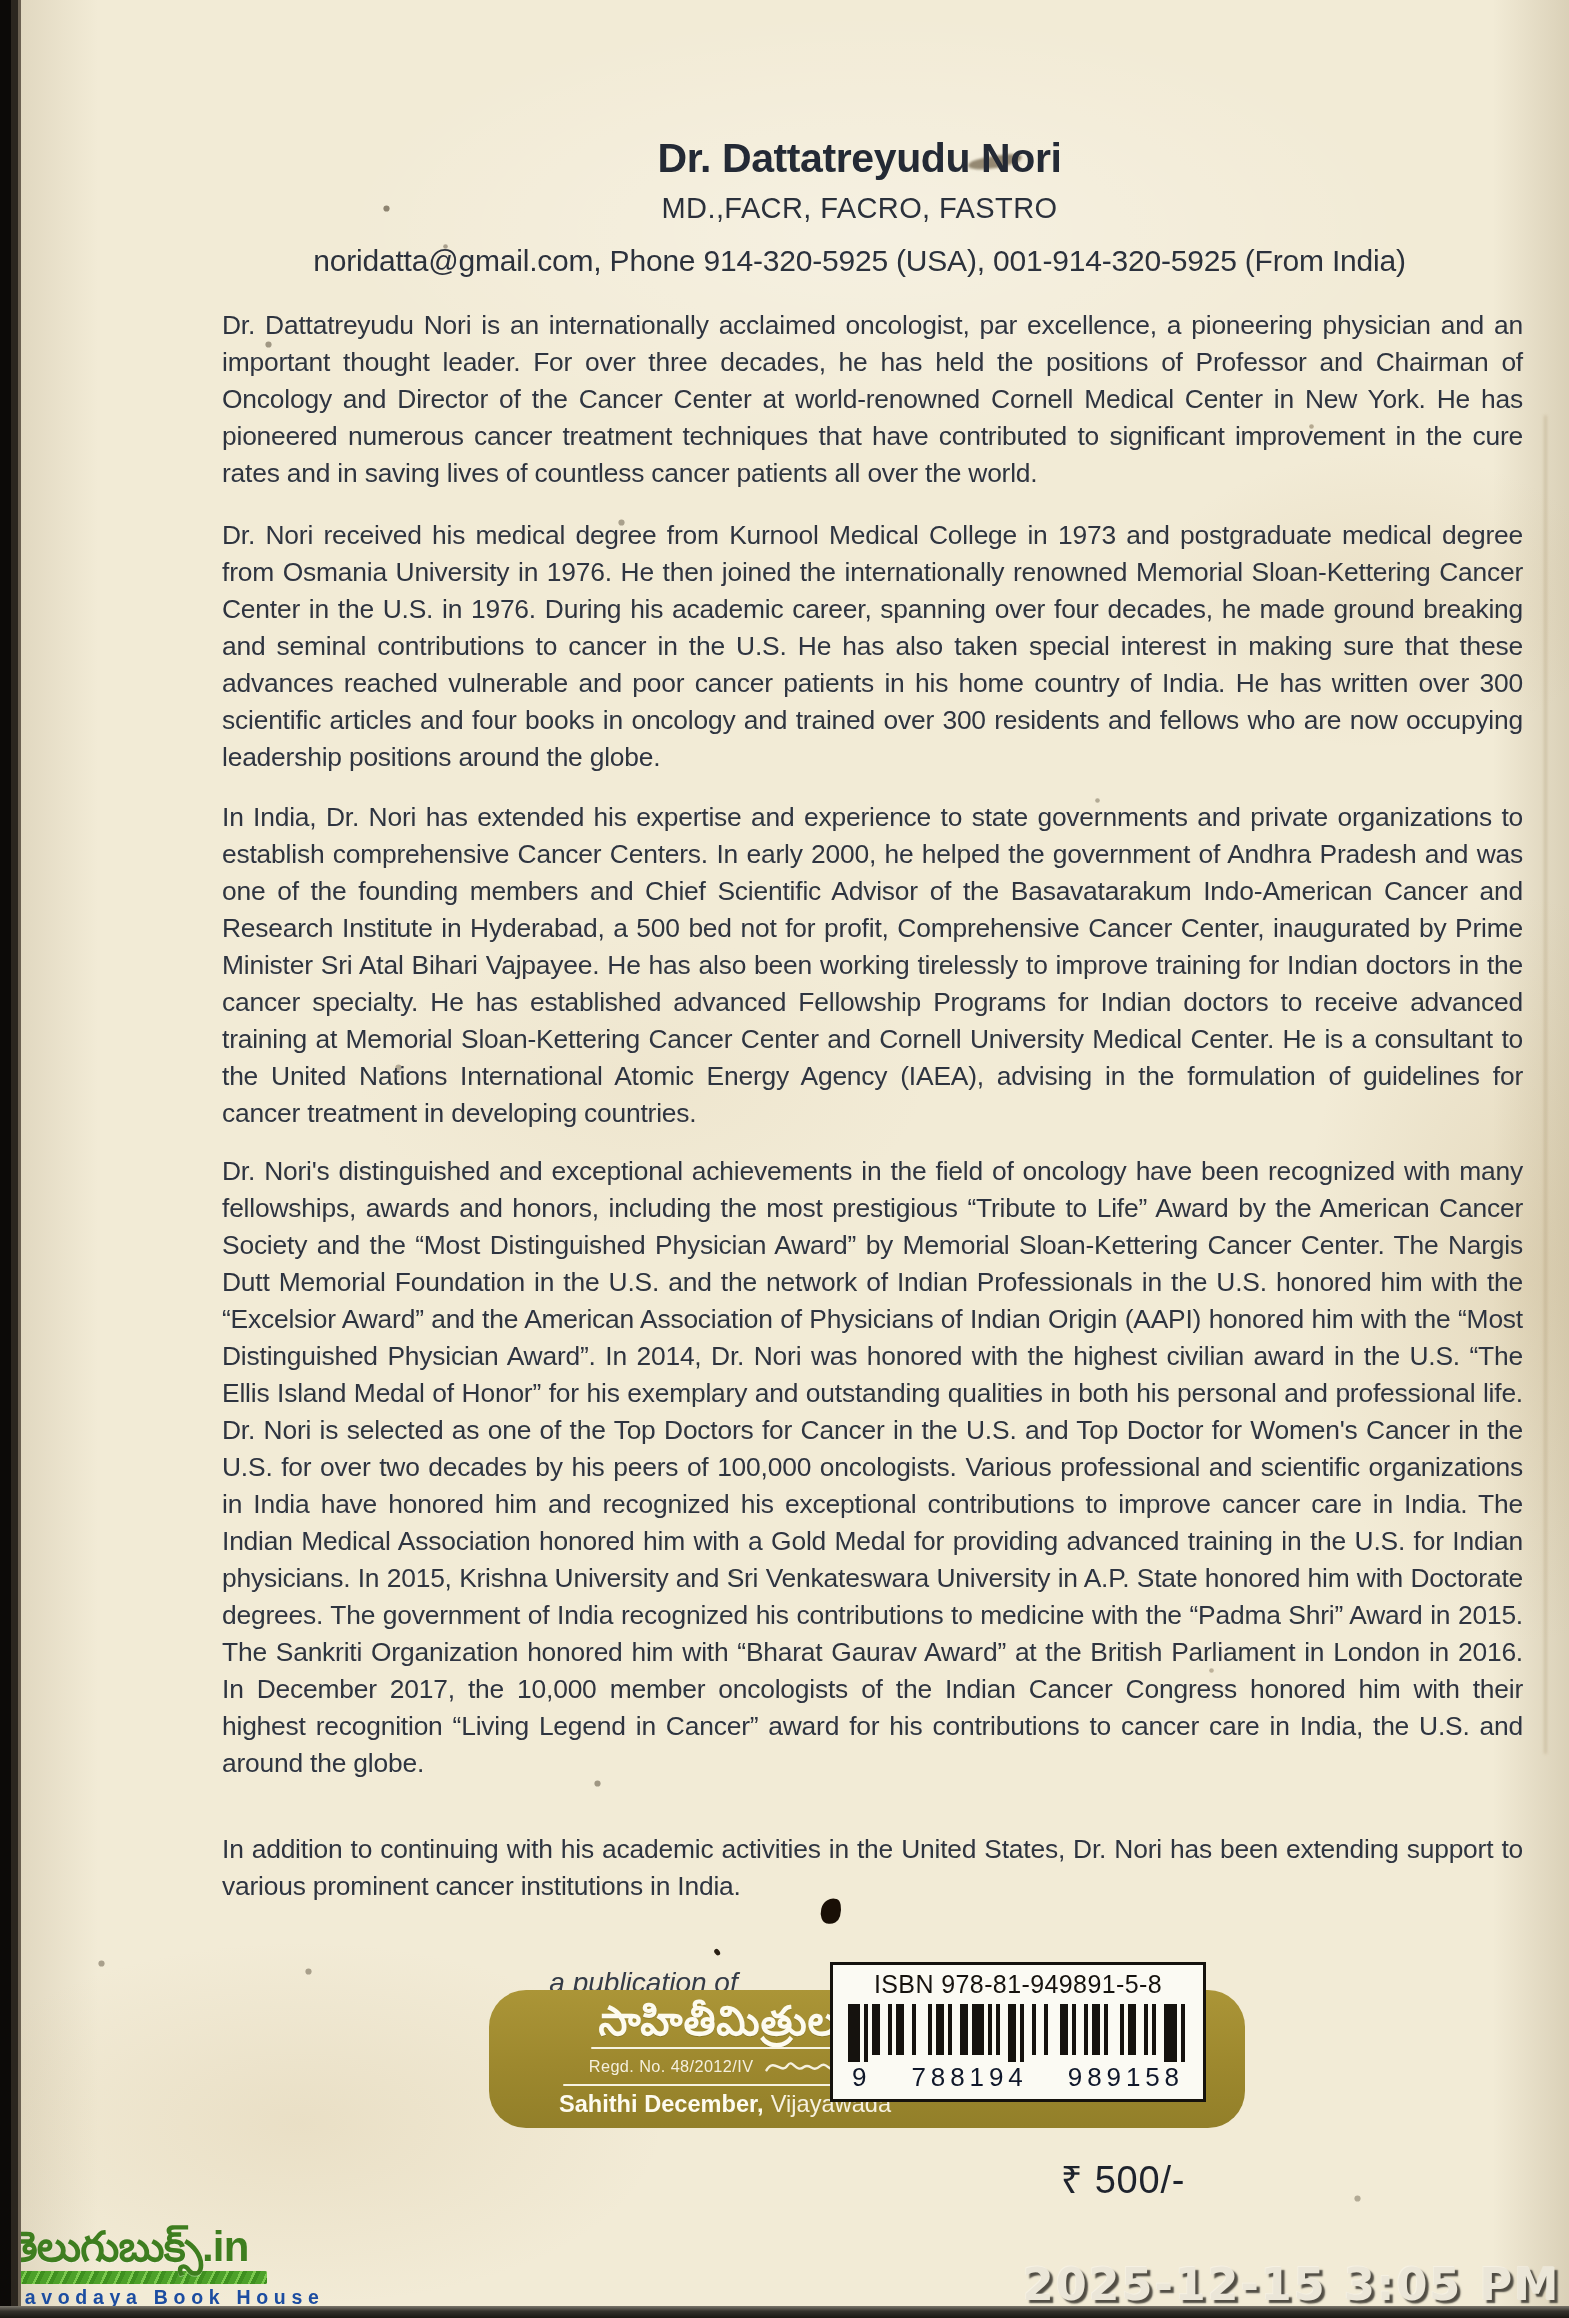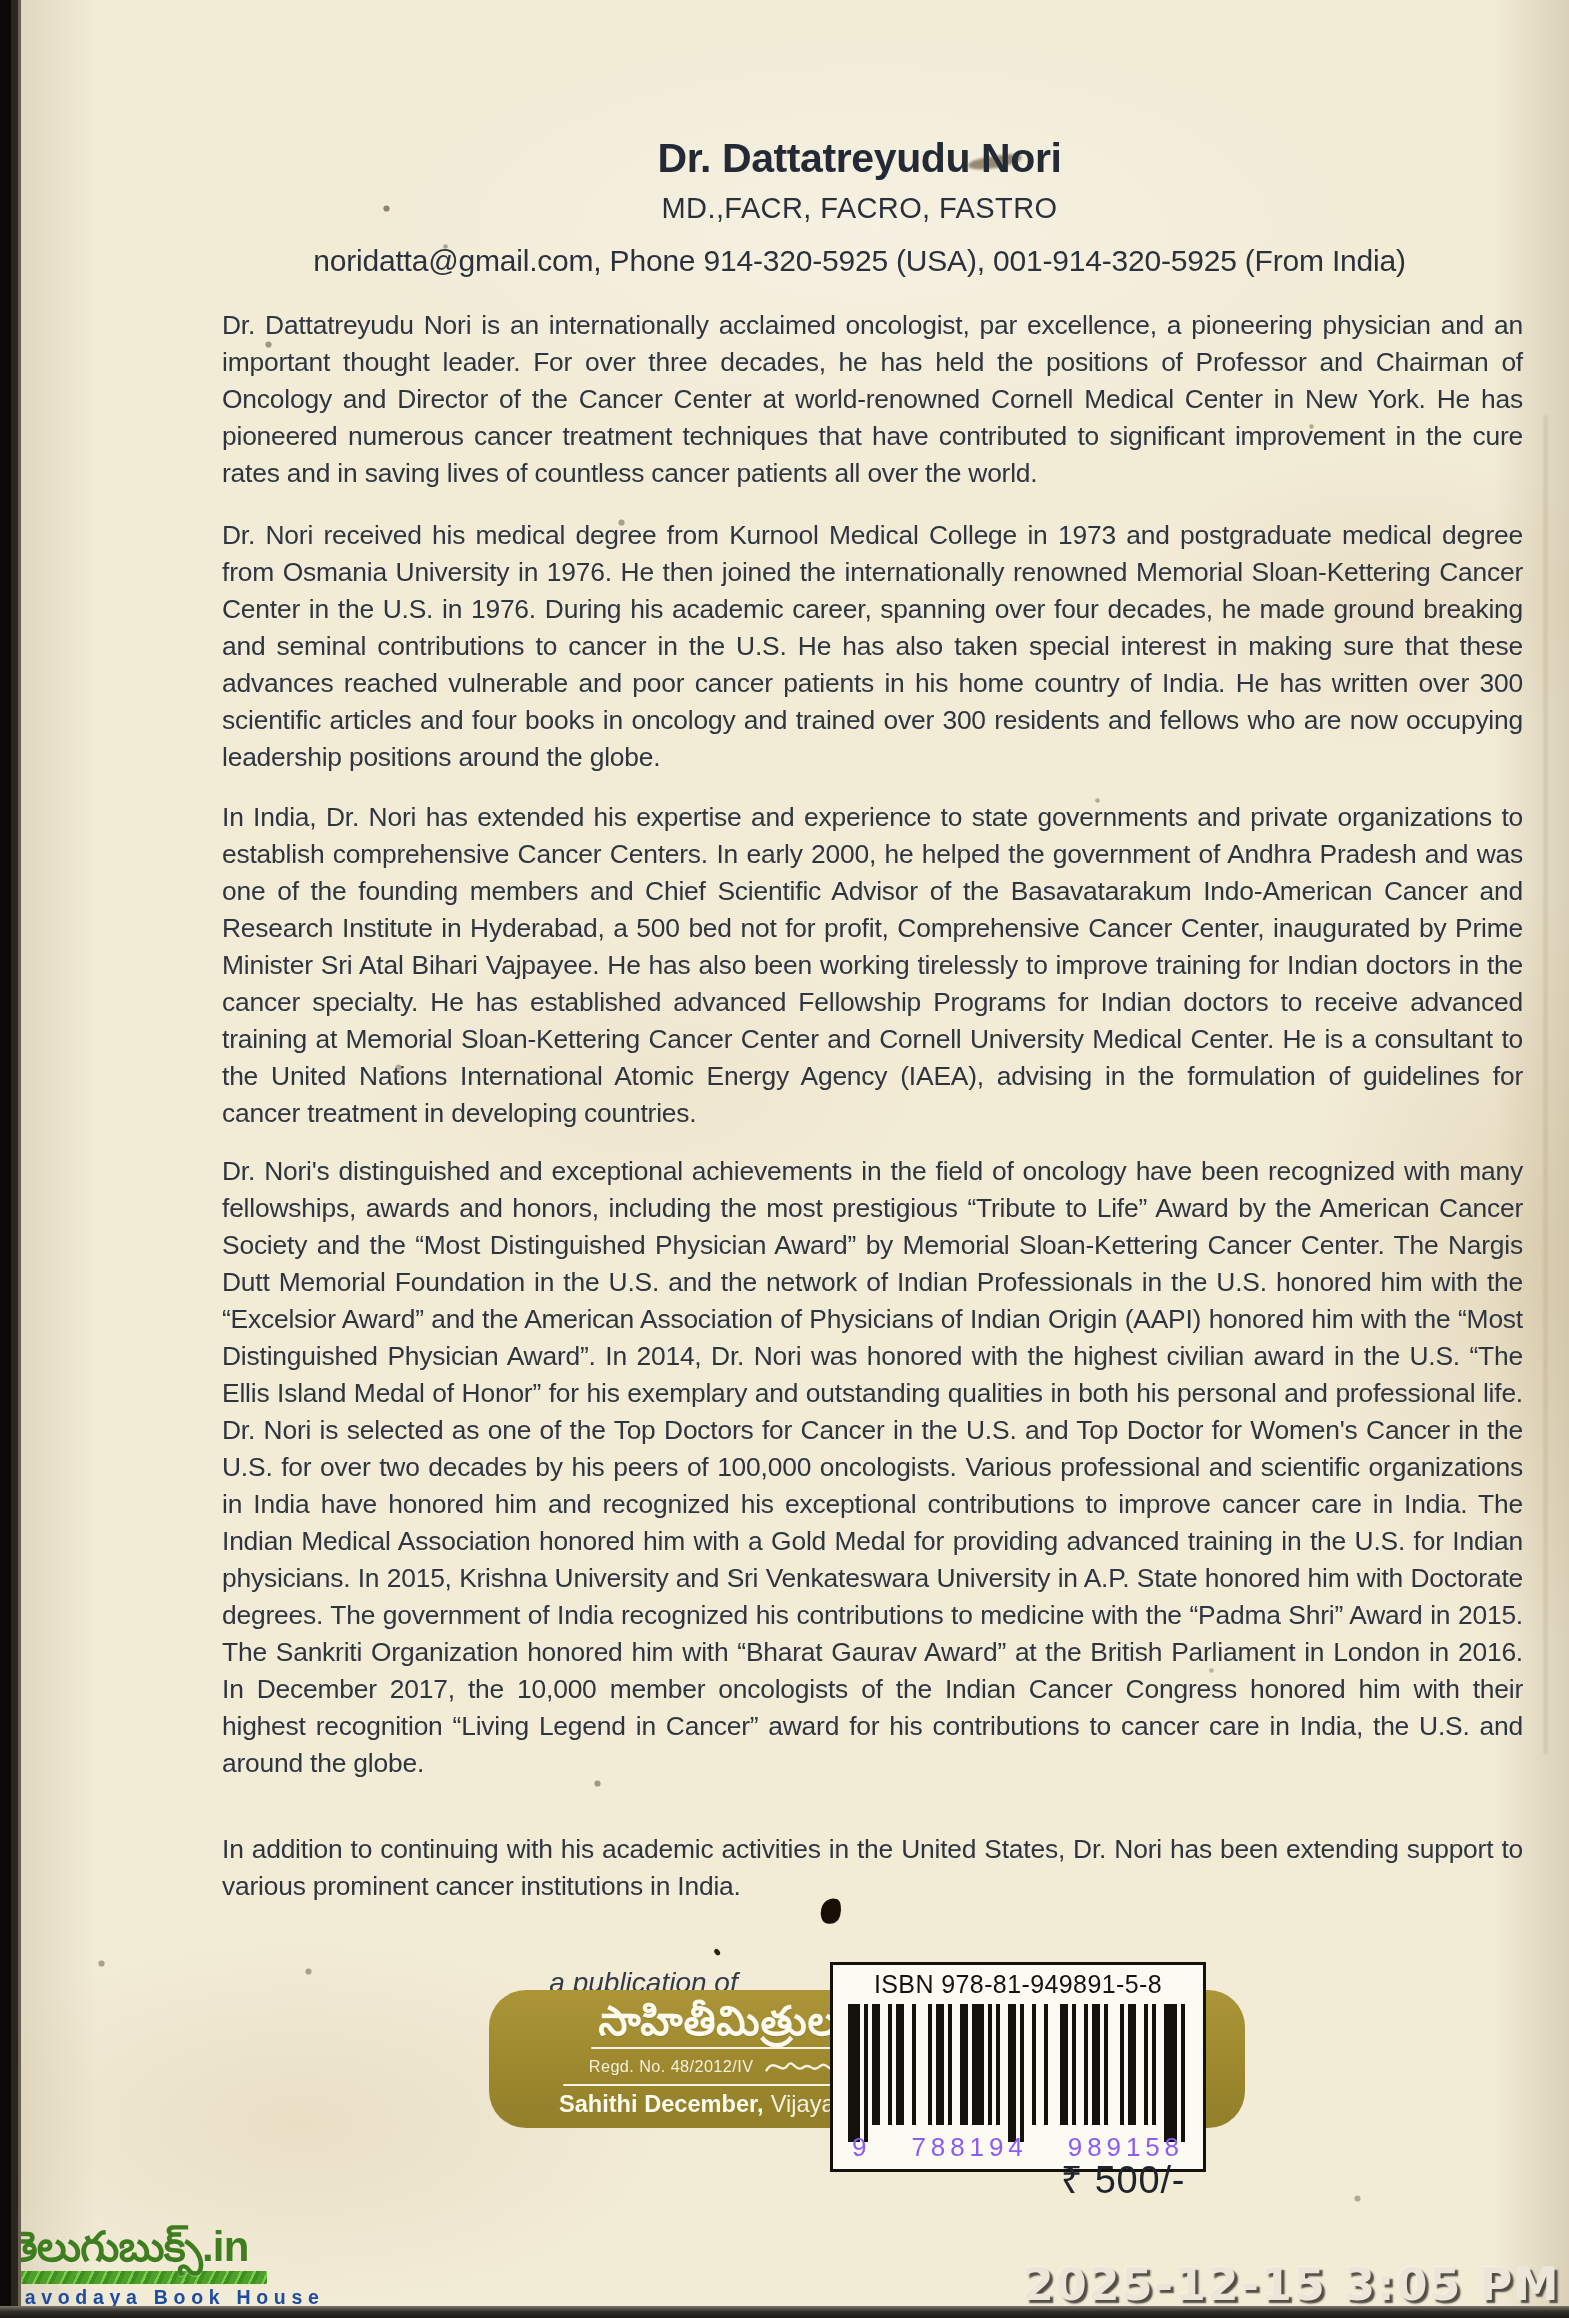--- a/index.html
+++ b/index.html
@@ -96,30 +96,30 @@
     text-shadow:0 0.8px 0 rgba(0,0,0,.15);}
   .logo-underline{width:268px;height:2.4px;background:#f7f3e2;border-radius:1.6px;margin:1.6px 0 4.9px;}
   .regd-row{display:flex;align-items:center;gap:9.8px;}
   .regd{font-size:16.3px;letter-spacing:0.4px;color:#f4efdd;}
   .logo-divider{width:325px;height:2.4px;background:#f7f3e2;border-radius:1.6px;margin:5.7px 0 4.9px;}
   .publisher-line{font-size:23.6px;}
   .publisher-line .bold{font-weight:bold;}
   .publisher-line .city{font-weight:normal;margin-left:7.3px;color:#f6f1df;}
   
   .barcode-label{
-    position:absolute;left:809px;top:1962px;width:376px;height:210px;
+    position:absolute;left:809px;top:1962px;width:376px;height:140px;
     background:#fbfaf3;border:3.3px solid #15120e;box-sizing:border-box;
     display:flex;flex-direction:column;padding:4.9px 14.6px 6.5px;
   }
   .isbn-text{font-size:25px;color:#15120e;text-align:center;letter-spacing:0.4px;}
   .bars{flex:1;display:flex;align-items:flex-start;margin-top:4.9px;height:96px;overflow:visible;}
   .bar{background:#15120e;height:100%;}
   .bar.tall{height:114%;}
   .barcode-digits{
-    margin-top:6.5px;font-size:26px;color:#8b5cf6;text-align:center;
+    margin-top:6.5px;font-size:26px;color:#0f172a;text-align:center;
     letter-spacing:4.9px;word-spacing:28px;
   }
   
   .price{
     position:absolute;left:980px;top:2152px;width:244px;text-align:center;
     font-size:38px;color:#1e232d;letter-spacing:0.8px;
   }
   
   .watermark{position:absolute;left:4.9px;top:2225px;width:277px;}
   .wm-site{

